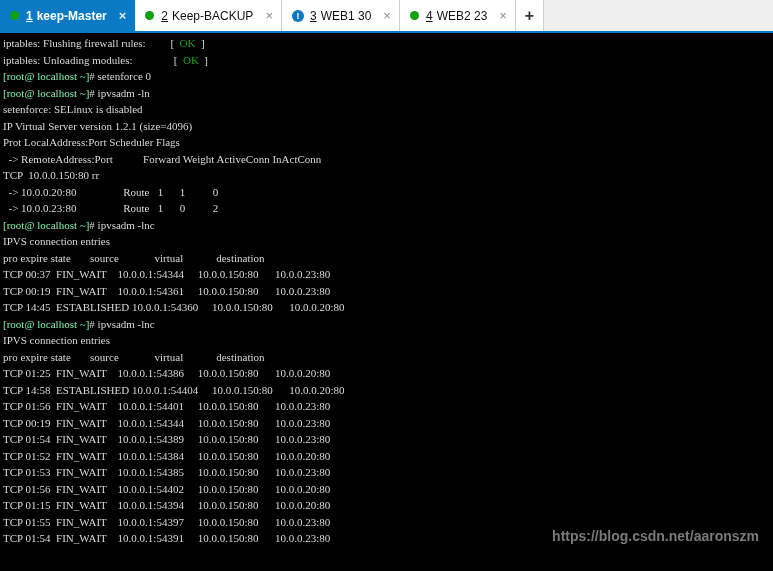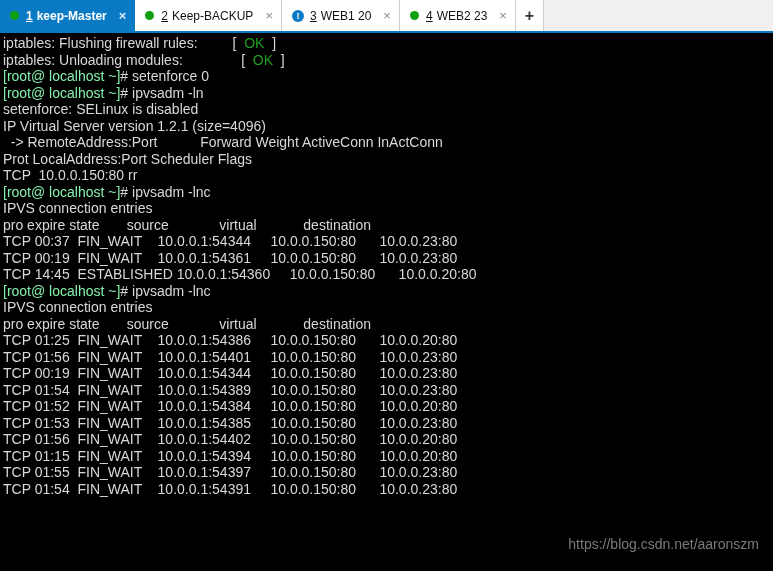--- a/index.html
+++ b/index.html
@@ -96,40 +96,41 @@
   
   .terminal {
     position: relative;
     height: 538px;
     background: #000000;
     padding: 2px 0 0 3px;
     box-sizing: border-box;
     overflow: hidden;
   }
   .tline {
-    font-family: Liberation Sans, sans-serif;
-    font-size: 14px;
+    font-family: Liberation Serif, serif;
+    font-size: 11px;
     line-height: 16.5px;
     height: 16.5px;
     color: #d8d8d8;
     white-space: pre;
     letter-spacing: 0px;
   }
   .c-white  { color: #d8d8d8; }
   .c-red    { color: #86efac; }
   .c-green  { color: #1f9e1f; }
 
   .watermark {
     position: absolute;
     right: 14px;
-    bottom: 19px;
+    bottom: 27px;
     font-family: "Liberation Sans", sans-serif;
     font-size: 14px;
     color: #7a7a7a;
     white-space: nowrap;
+    font-weight: bold;
   }
 </style>
 </head>
 <body>
 
 <div class="tabbar">
   <div id="tabs-container" style="display:flex;align-items:stretch;">
       <div class="tab active">
         <span class="dot"></span>
         <span class="num">1</span>
@@ -138,21 +139,21 @@
       </div>
       <div class="tab">
         <span class="dot"></span>
         <span class="num">2</span>
         <span class="label">Keep-BACKUP</span>
         <span class="close">×</span>
       </div>
       <div class="tab">
         <span class="warn">!</span>
         <span class="num">3</span>
-        <span class="label">WEB1 20</span>
+        <span class="label">WEB1 30</span>
         <span class="close">×</span>
       </div>
       <div class="tab">
         <span class="dot"></span>
         <span class="num">4</span>
         <span class="label">WEB2 23</span>
         <span class="close">×</span>
       </div>
     </div>
   <div class="newtab">
@@ -162,33 +163,36 @@
 </div>
 
 <div class="terminal">
   <div id="terminal-lines">
       <div class="tline"><span class="c-white">iptables: Flushing firewall rules:         </span><span class="c-white">[  </span><span class="c-green">OK</span><span class="c-white">  ]</span></div>
       <div class="tline"><span class="c-white">iptables: Unloading modules:               </span><span class="c-white">[  </span><span class="c-green">OK</span><span class="c-white">  ]</span></div>
       <div class="tline"><span class="c-red">[root@ localhost ~]</span><span class="c-white"># </span><span class="c-white">setenforce 0</span></div>
       <div class="tline"><span class="c-red">[root@ localhost ~]</span><span class="c-white"># </span><span class="c-white">ipvsadm -ln</span></div>
       <div class="tline"><span class="c-white">setenforce: SELinux is disabled</span></div>
       <div class="tline"><span class="c-white">IP Virtual Server version 1.2.1 (size=4096)</span></div>
+      <div class="tline"><span class="c-white">Prot LocalAddress:Port Scheduler Flags</span></div>
       <div class="tline"><span class="c-white">  -&gt; RemoteAddress:Port           Forward Weight ActiveConn InActConn</span></div>
-      <div class="tline"><span class="c-white">Prot LocalAddress:Port Scheduler Flags</span></div>
       <div class="tline"><span class="c-white">TCP  10.0.0.150:80 rr</span></div>
+      <div class="tline"><span class="c-white">  -&gt; 10.0.0.20:80                 Route   1      1          0</span></div>
+      <div class="tline"><span class="c-white">  -&gt; 10.0.0.23:80                 Route   1      0          2</span></div>
       <div class="tline"><span class="c-red">[root@ localhost ~]</span><span class="c-white"># </span><span class="c-white">ipvsadm -lnc</span></div>
       <div class="tline"><span class="c-white">IPVS connection entries</span></div>
       <div class="tline"><span class="c-white">pro expire state       source             virtual            destination</span></div>
       <div class="tline"><span class="c-white">TCP 00:37  FIN_WAIT    10.0.0.1:54344     10.0.0.150:80      10.0.0.23:80</span></div>
       <div class="tline"><span class="c-white">TCP 00:19  FIN_WAIT    10.0.0.1:54361     10.0.0.150:80      10.0.0.23:80</span></div>
       <div class="tline"><span class="c-white">TCP 14:45  ESTABLISHED 10.0.0.1:54360     10.0.0.150:80      10.0.0.20:80</span></div>
       <div class="tline"><span class="c-red">[root@ localhost ~]</span><span class="c-white"># </span><span class="c-white">ipvsadm -lnc</span></div>
       <div class="tline"><span class="c-white">IPVS connection entries</span></div>
       <div class="tline"><span class="c-white">pro expire state       source             virtual            destination</span></div>
       <div class="tline"><span class="c-white">TCP 01:25  FIN_WAIT    10.0.0.1:54386     10.0.0.150:80      10.0.0.20:80</span></div>
+      <div class="tline"><span class="c-white">TCP 14:58  ESTABLISHED 10.0.0.1:54404     10.0.0.150:80      10.0.0.20:80</span></div>
       <div class="tline"><span class="c-white">TCP 01:56  FIN_WAIT    10.0.0.1:54401     10.0.0.150:80      10.0.0.23:80</span></div>
       <div class="tline"><span class="c-white">TCP 00:19  FIN_WAIT    10.0.0.1:54344     10.0.0.150:80      10.0.0.23:80</span></div>
       <div class="tline"><span class="c-white">TCP 01:54  FIN_WAIT    10.0.0.1:54389     10.0.0.150:80      10.0.0.23:80</span></div>
       <div class="tline"><span class="c-white">TCP 01:52  FIN_WAIT    10.0.0.1:54384     10.0.0.150:80      10.0.0.20:80</span></div>
       <div class="tline"><span class="c-white">TCP 01:53  FIN_WAIT    10.0.0.1:54385     10.0.0.150:80      10.0.0.23:80</span></div>
       <div class="tline"><span class="c-white">TCP 01:56  FIN_WAIT    10.0.0.1:54402     10.0.0.150:80      10.0.0.20:80</span></div>
       <div class="tline"><span class="c-white">TCP 01:15  FIN_WAIT    10.0.0.1:54394     10.0.0.150:80      10.0.0.20:80</span></div>
       <div class="tline"><span class="c-white">TCP 01:55  FIN_WAIT    10.0.0.1:54397     10.0.0.150:80      10.0.0.23:80</span></div>
       <div class="tline"><span class="c-white">TCP 01:54  FIN_WAIT    10.0.0.1:54391     10.0.0.150:80      10.0.0.23:80</span></div>
     </div>

